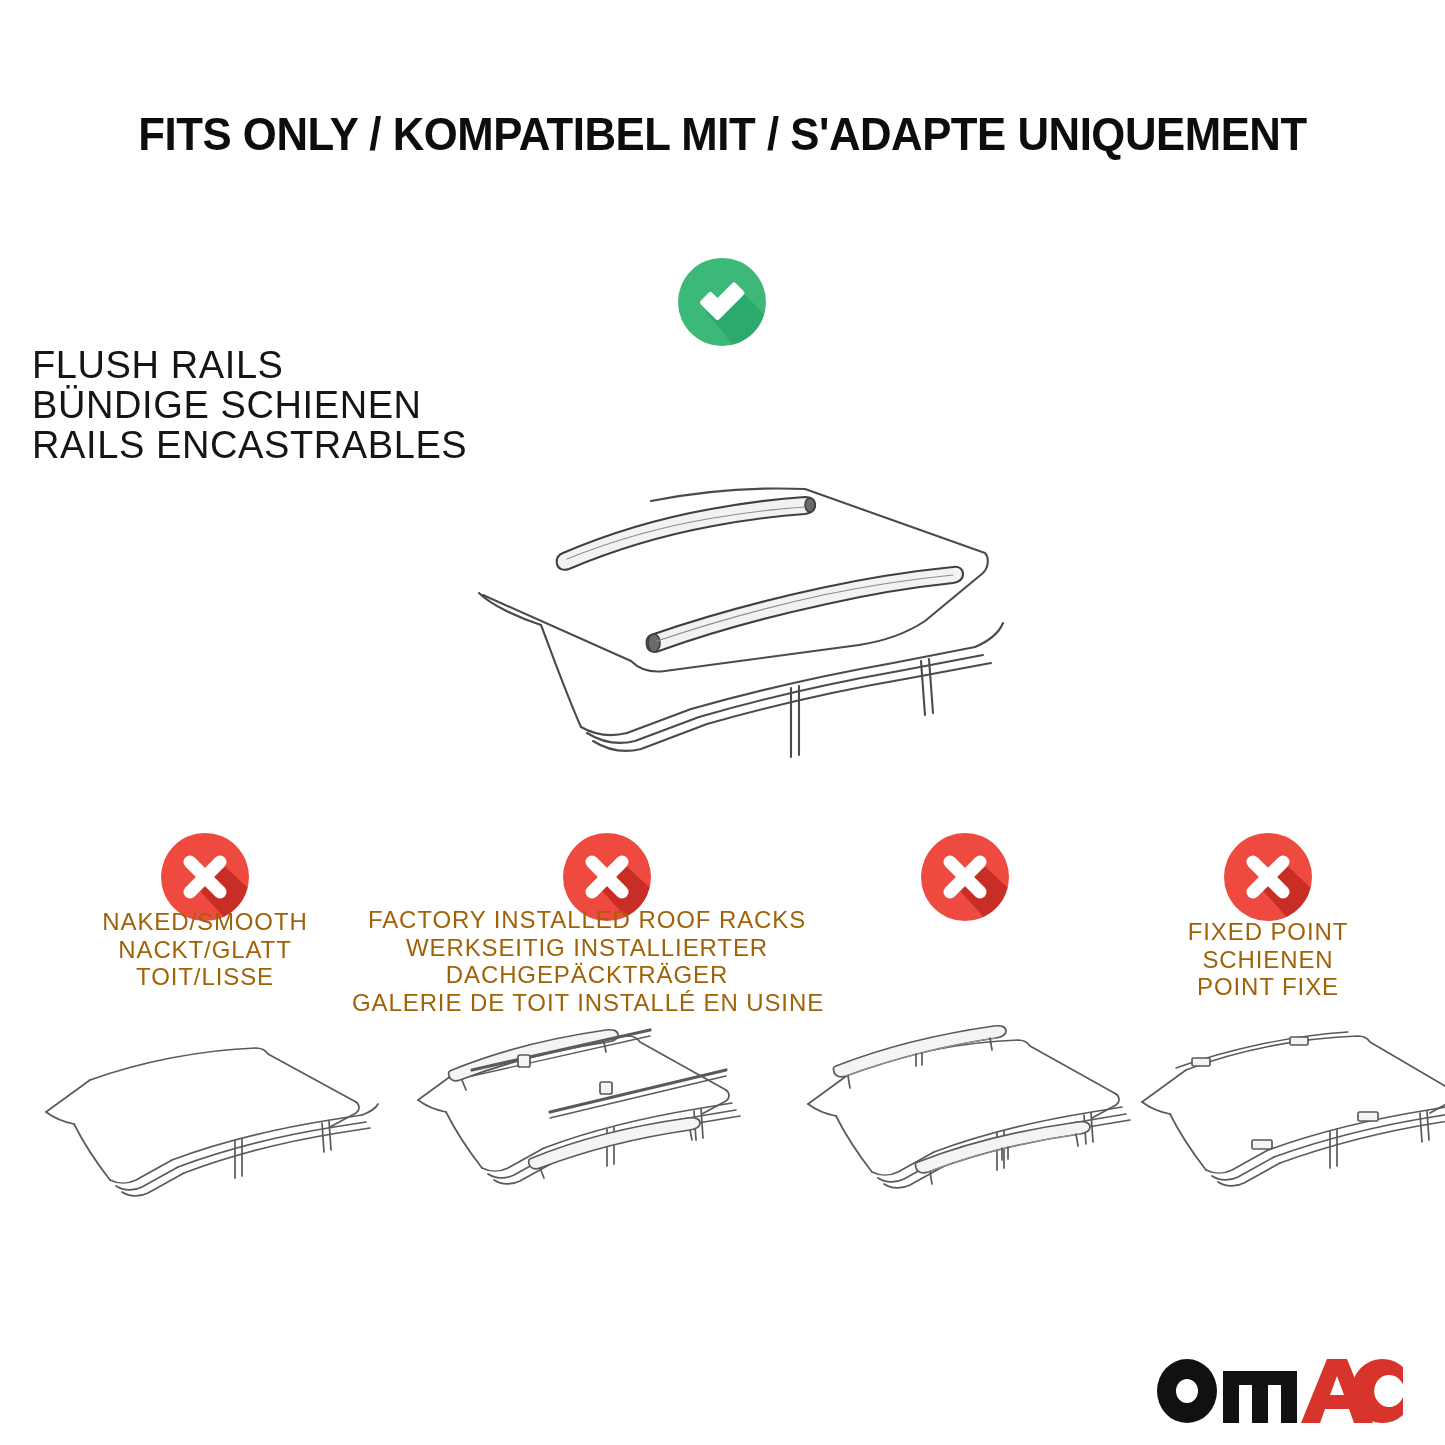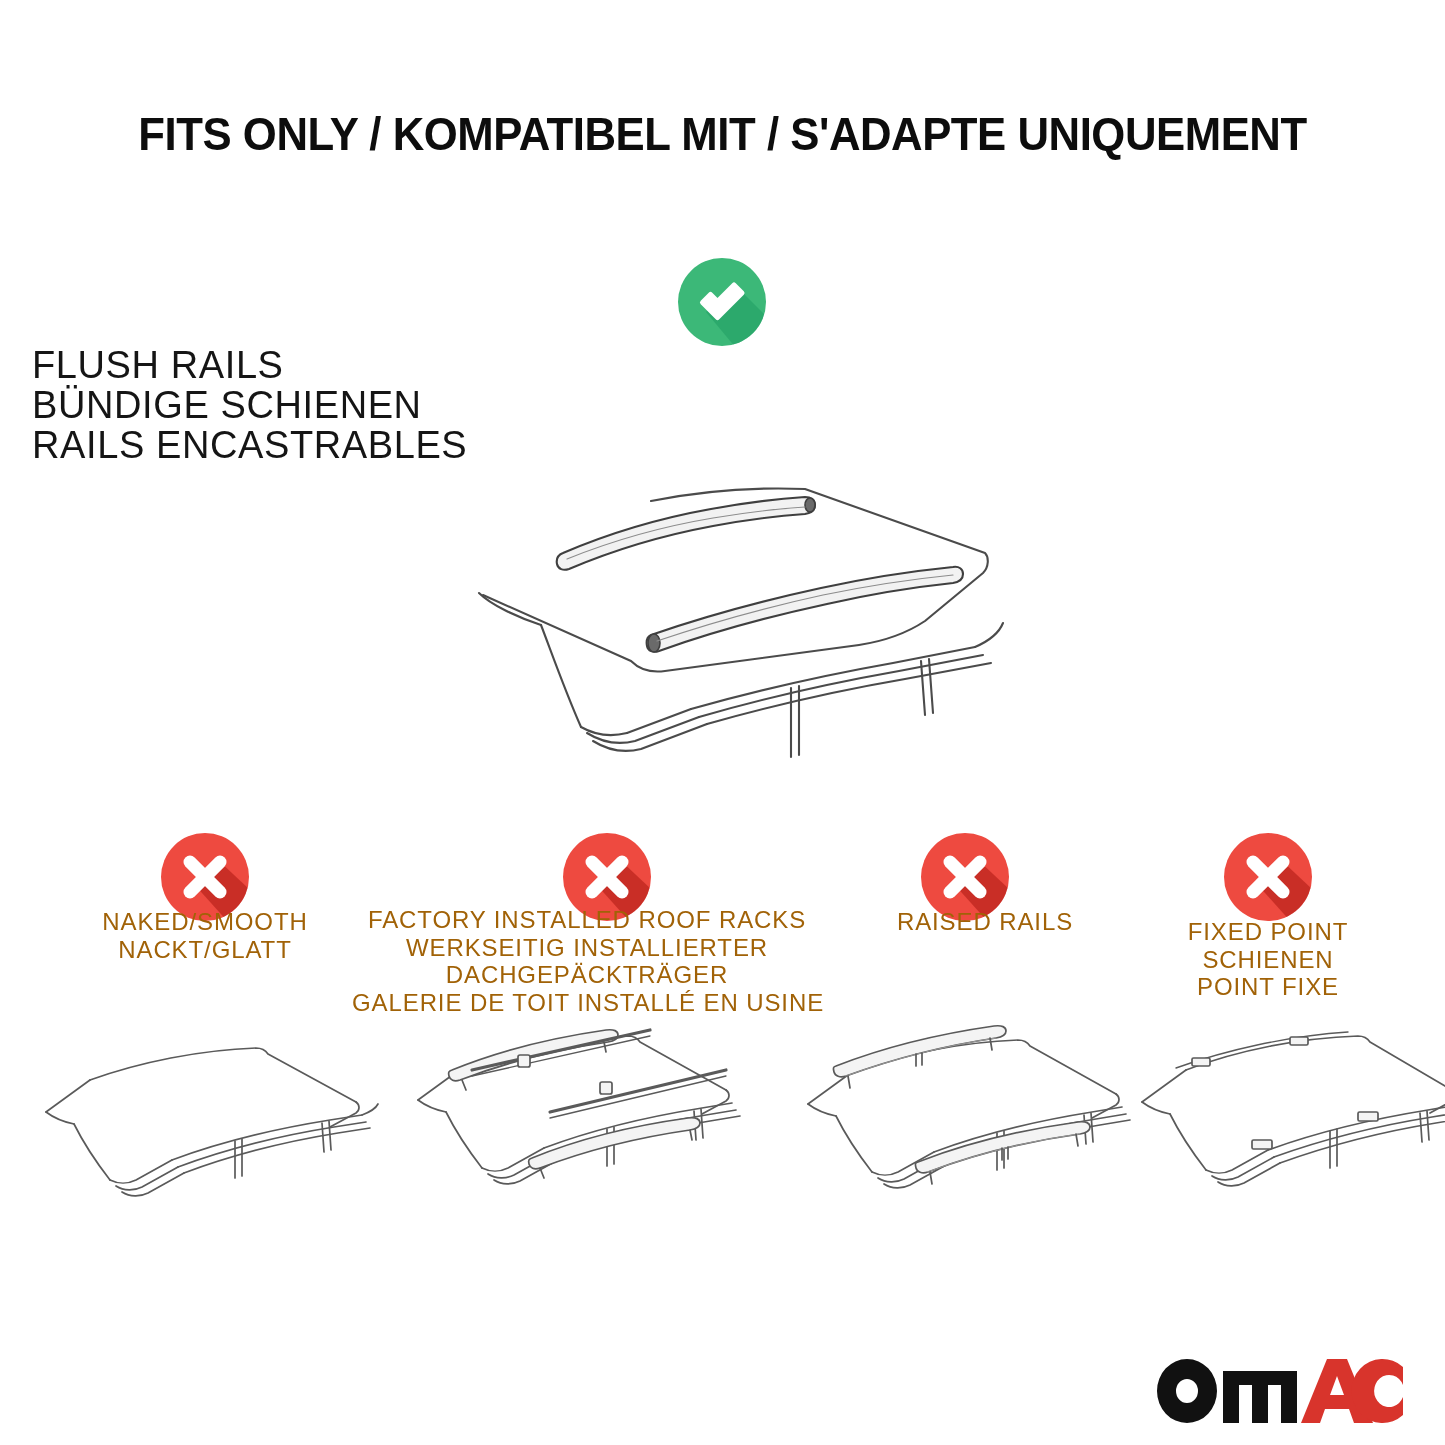--- a/index.html
+++ b/index.html
@@ -202,20 +202,21 @@
     </g>
     <g stroke="#ffffff" stroke-width="13" stroke-linecap="round">
       <line x1="31" y1="31" x2="61" y2="61"></line>
       <line x1="61" y1="31" x2="31" y2="61"></line>
     </g>
   </svg>
 </div>
 <div class="col-label" id="label-0">
   <div>NAKED/SMOOTH</div>
   <div>NACKT/GLATT</div>
+  <div>TOIT/LISSE</div>
 </div>
 <div class="col-art" id="art-0">
   <svg viewBox="0 0 360 220" xmlns="http://www.w3.org/2000/svg" fill="none" stroke="#5a5a5a" stroke-width="1.7" stroke-linecap="round" stroke-linejoin="round">
     <path d="M60 58 C110 40 170 28 226 26 C232 26 236 29 238 32 L326 80"></path>
     <path d="M326 80 C330 83 330 88 326 91 L300 105"></path>
     <path d="M60 58 L16 90"></path>
     <path d="M16 90 C24 96 34 100 44 102"></path>
     <path d="M44 102 C52 118 66 140 80 158"></path>
     <path d="M80 158 C88 162 98 162 106 158 L142 138"></path>
     <path d="M86 164 C94 169 104 169 112 165 L148 145"></path>
@@ -304,21 +305,20 @@
     <g clip-path="url(#xClip2)">
       <path d="M46 40 L34 52 L70 92 L92 92 L92 60 L58 28 Z" fill="#b01c15" opacity="0.6"></path>
     </g>
     <g stroke="#ffffff" stroke-width="13" stroke-linecap="round">
       <line x1="31" y1="31" x2="61" y2="61"></line>
       <line x1="61" y1="31" x2="31" y2="61"></line>
     </g>
   </svg>
 </div>
 <div class="col-label" id="label-2">
-  <div>RAISED RAILS</div>
 </div>
 <div class="col-art" id="art-2">
   <svg viewBox="0 0 360 220" xmlns="http://www.w3.org/2000/svg" fill="none" stroke="#5a5a5a" stroke-width="1.7" stroke-linecap="round" stroke-linejoin="round">
     <path d="M62 62 C112 44 172 32 228 30 C234 30 238 33 240 36 L326 84"></path>
     <path d="M326 84 C330 87 330 92 326 95 L302 108"></path>
     <path d="M62 62 L18 94"></path>
     <path d="M18 94 C26 100 36 104 46 106"></path>
     <path d="M46 106 C54 122 68 144 82 162"></path>
     <path d="M82 162 C90 166 100 166 108 162 L144 142"></path>
     <path d="M88 168 C96 173 106 173 114 169 L150 149"></path>

